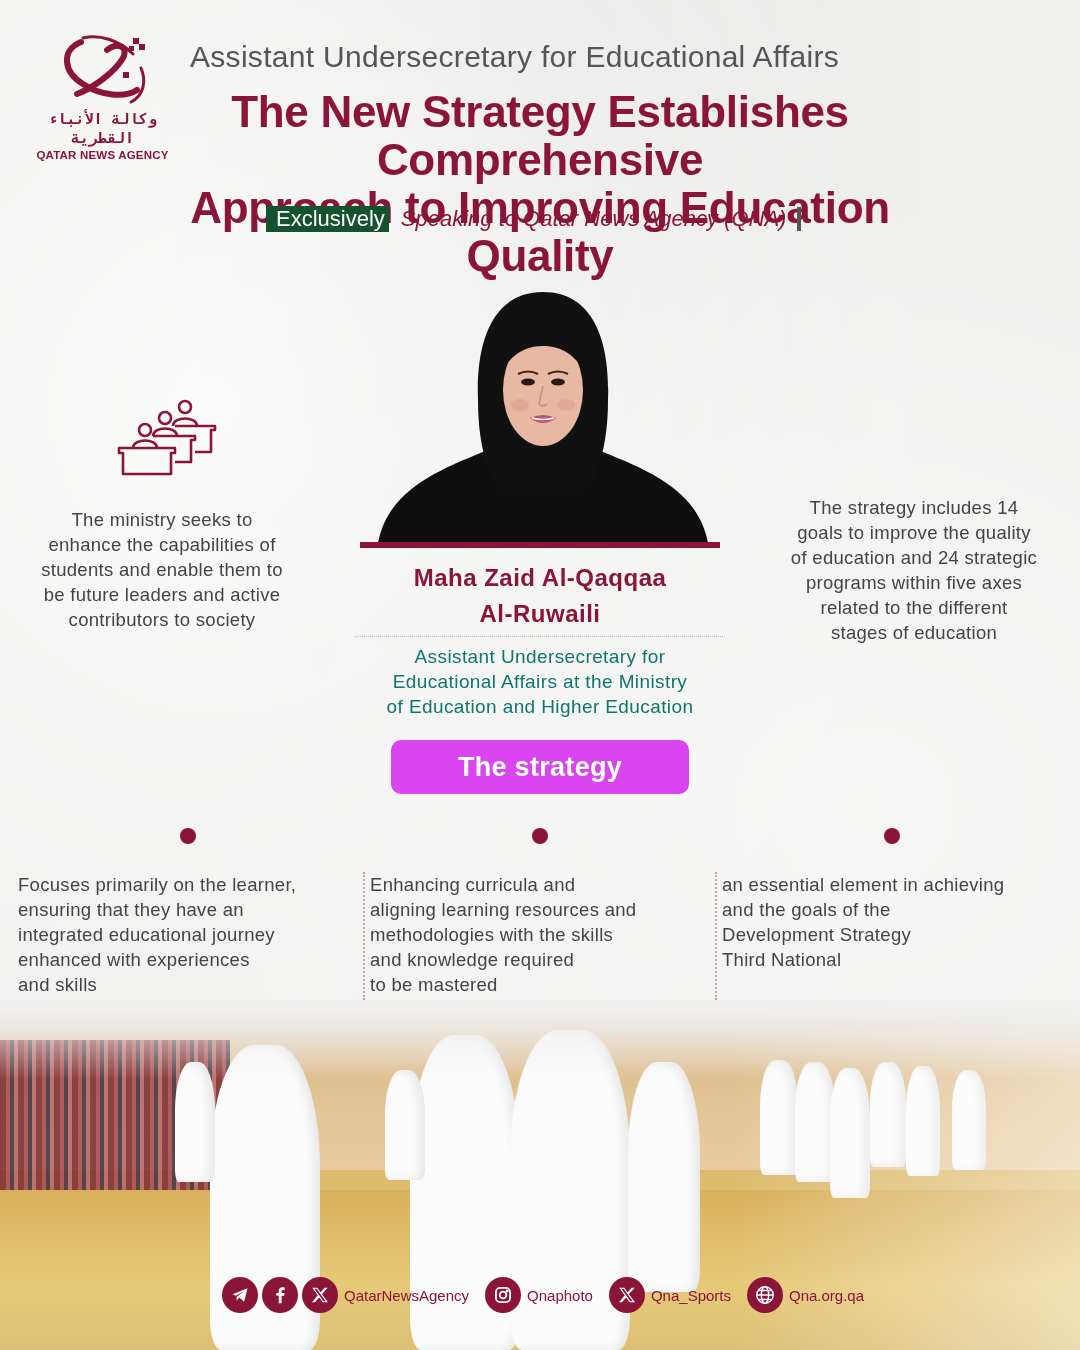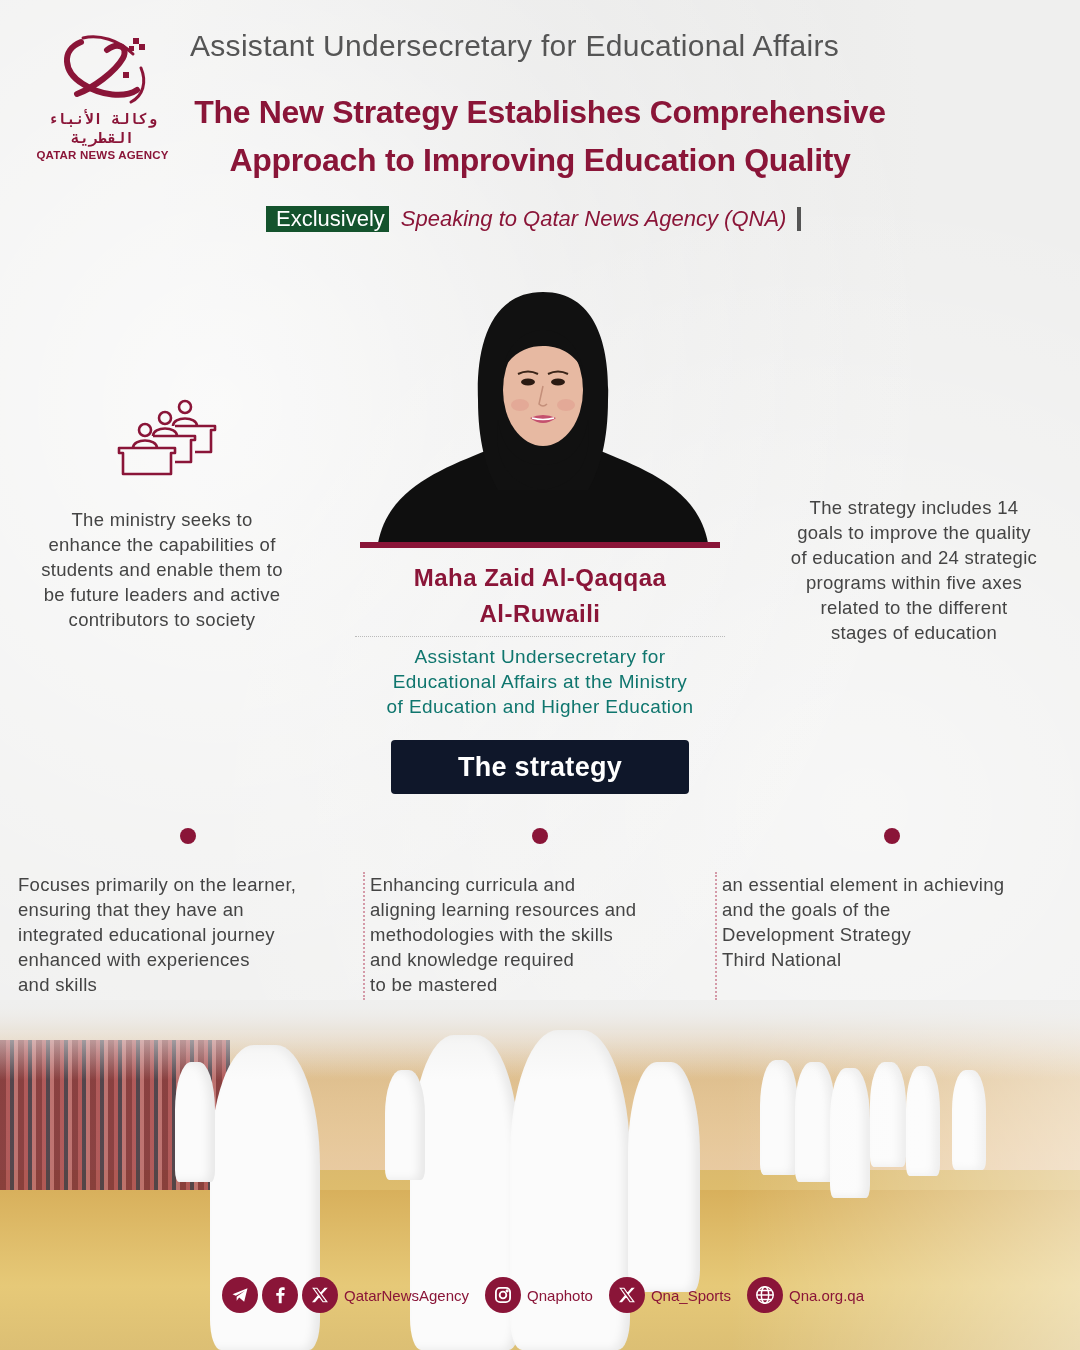--- a/index.html
+++ b/index.html
@@ -16,41 +16,41 @@
     }
     .abs { position: absolute; }
 
     
     .logo { left: 30px; left: 30px; top: 32px; width: 145px; height: 125px; text-align: center; }
     .logo svg { display: block; margin: 0 auto; }
     .logo-ar { font-family: Liberation Mono, monospace; font-size: 15px; color: #8a1538; font-weight: bold; margin-top: 2px; direction: rtl; }
     .logo-en { font-family: "Liberation Sans", sans-serif; font-size: 11.5px; color: #8a1538; font-weight: bold; letter-spacing: 0.2px; margin-top: 1px; }
 
     
-    .kicker { left: 190px; top: 29px; width: 700px; font-family: "Liberation Sans", sans-serif; font-size: 30px; color: #555; letter-spacing: 0.3px; font-weight: normal; }
-    .headline { left: 160px; top: 88px; width: 760px; text-align: center; font-family: "Liberation Sans", sans-serif; font-weight: bold; font-size: 32px; line-height: 48px; color: #8a1538; letter-spacing: -0.3px; }
+    .kicker { left: 190px; top: 40px; width: 700px; font-family: "Liberation Sans", sans-serif; font-size: 30px; color: #555; letter-spacing: 0.3px; font-weight: normal; }
+    .headline { left: 160px; top: 88px; width: 760px; text-align: center; font-family: "Liberation Sans", sans-serif; font-weight: bold; font-size: 44px; line-height: 48px; color: #8a1538; letter-spacing: -0.3px; }
     .byline { left: 266px; top: 205px; height: 28px; display: flex; align-items: center; font-family: "Liberation Sans", sans-serif; font-size: 22px; }
     .byline .tag { background: #14532d; color: #fff; padding: 1px 4px 1px 10px; height: 26px; line-height: 24px; }
     .byline .rest { color: #8a1538; padding-left: 12px; font-style: italic; }
     .byline .bar { width: 4px; height: 24px; background: #555; margin-left: 11px; }
 
     
     .portrait { left: 378px; top: 290px; width: 330px; height: 253px; overflow: hidden; }
     .portrait-rule { left: 360px; top: 542px; width: 360px; height: 6px; background: #8a1538; }
     .name { left: 360px; top: 560px; width: 360px; text-align: center; font-family: "Liberation Sans", sans-serif; font-weight: bold; font-size: 24px; line-height: 36px; color: #8a1538; letter-spacing: 0.5px; }
     .name-rule { left: 355px; top: 636px; width: 370px; border-top: 1px dotted #bbb; }
     .role { left: 360px; top: 644px; width: 360px; text-align: center; font-family: "Liberation Sans", sans-serif; font-size: 19px; line-height: 25px; color: #0f766e; letter-spacing: 0.4px; }
 
     
     .desk-icon { left: 115px; top: 398px; }
     .side-left { left: 22px; top: 507px; width: 280px; text-align: center; font-family: "Liberation Sans", sans-serif; font-size: 18.5px; line-height: 25px; color: #444; letter-spacing: 0.3px; }
     .side-right { left: 780px; top: 495px; width: 268px; text-align: center; font-family: "Liberation Sans", sans-serif; font-size: 18.5px; line-height: 25px; color: #444; letter-spacing: 0.3px; }
 
     
-    .strategy-btn { left: 391px; top: 740px; width: 298px; height: 54px; background: #0f172a; border-radius: 4px; color: #fff; font-family: "Liberation Sans", sans-serif; font-weight: bold; font-size: 27px; display: flex; align-items: center; justify-content: center; letter-spacing: 0.3px; border: none; cursor: pointer; }
+    .strategy-btn { left: 391px; top: 740px; width: 298px; height: 54px; background: #d946ef; border-radius: 10px; color: #fff; font-family: "Liberation Sans", sans-serif; font-weight: bold; font-size: 27px; display: flex; align-items: center; justify-content: center; letter-spacing: 0.3px; border: none; cursor: pointer; }
 
     .dot { width: 16px; height: 16px; border-radius: 50%; background: #8a1538; top: 828px; }
     .point { top: 872px; width: 340px; font-family: "Liberation Sans", sans-serif; font-size: 18.5px; line-height: 25px; color: #444; letter-spacing: 0.3px; }
     .vsep { top: 872px; height: 128px; border-left: 2px dotted #d49aa8; }
 
     
     .photo { left: 0; top: 1000px; width: 1080px; height: 350px; overflow: hidden;
       background: linear-gradient(180deg, #efefee 0%, rgba(239,239,238,0) 22%),
                   linear-gradient(180deg, #c9a06a 0%, #d9b76a 40%, #e2c272 70%, #d8b767 100%);
     }

